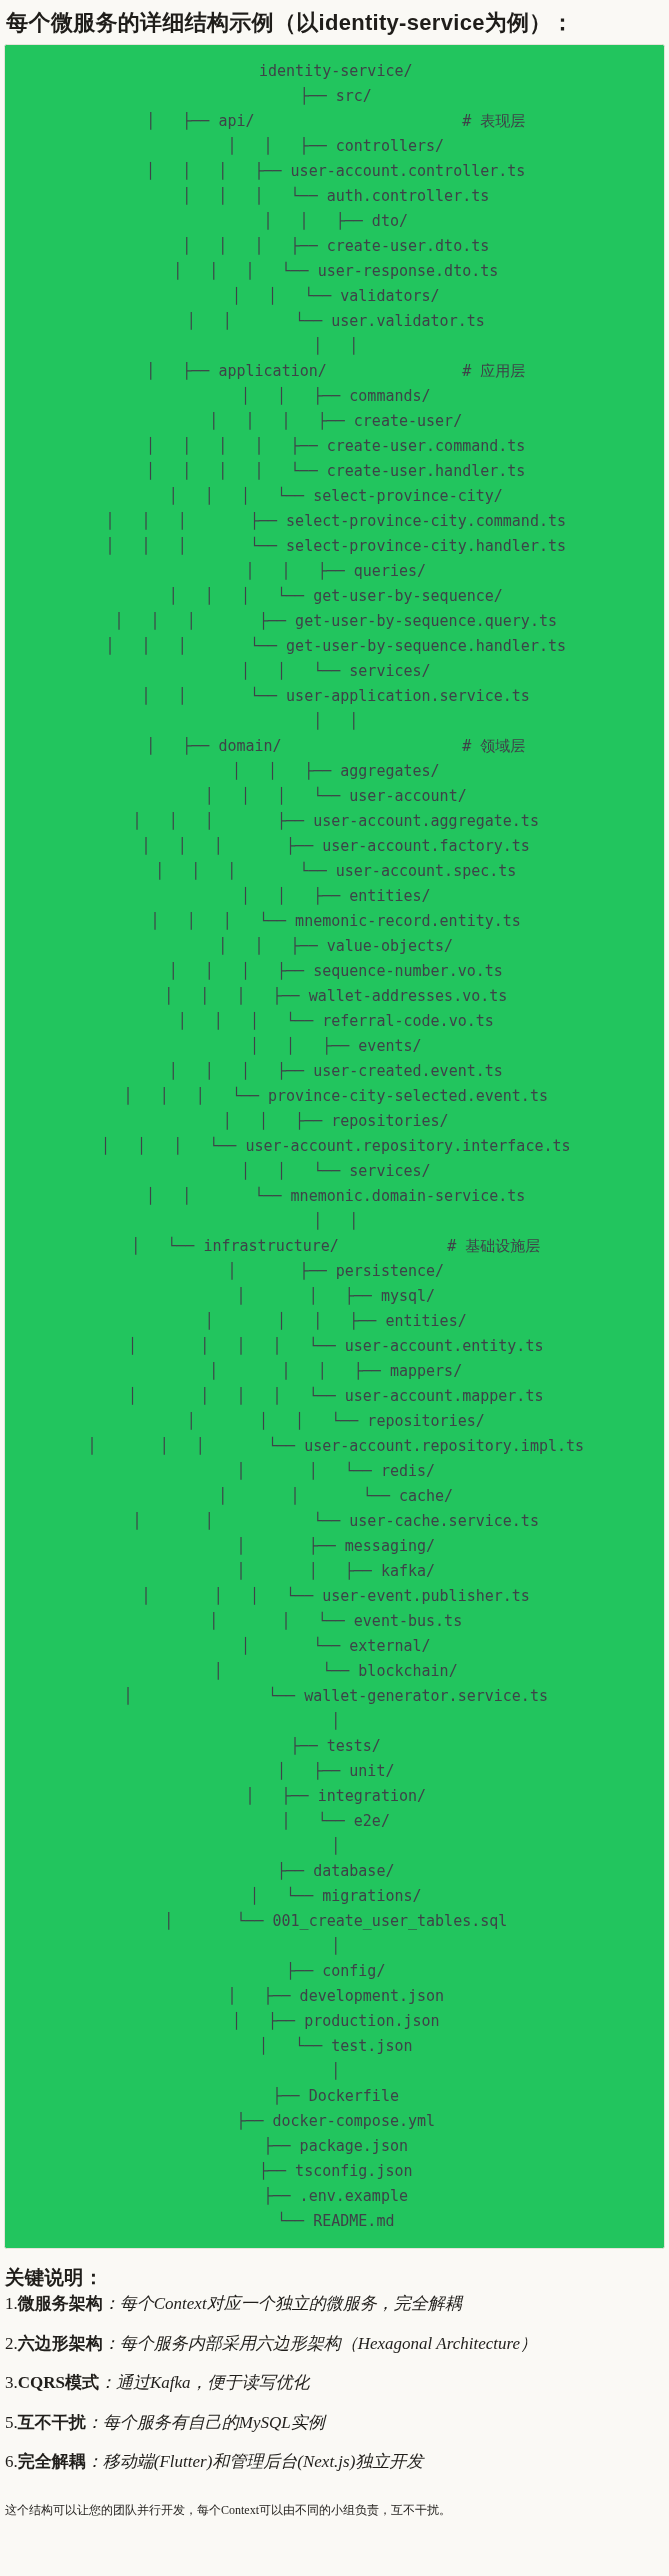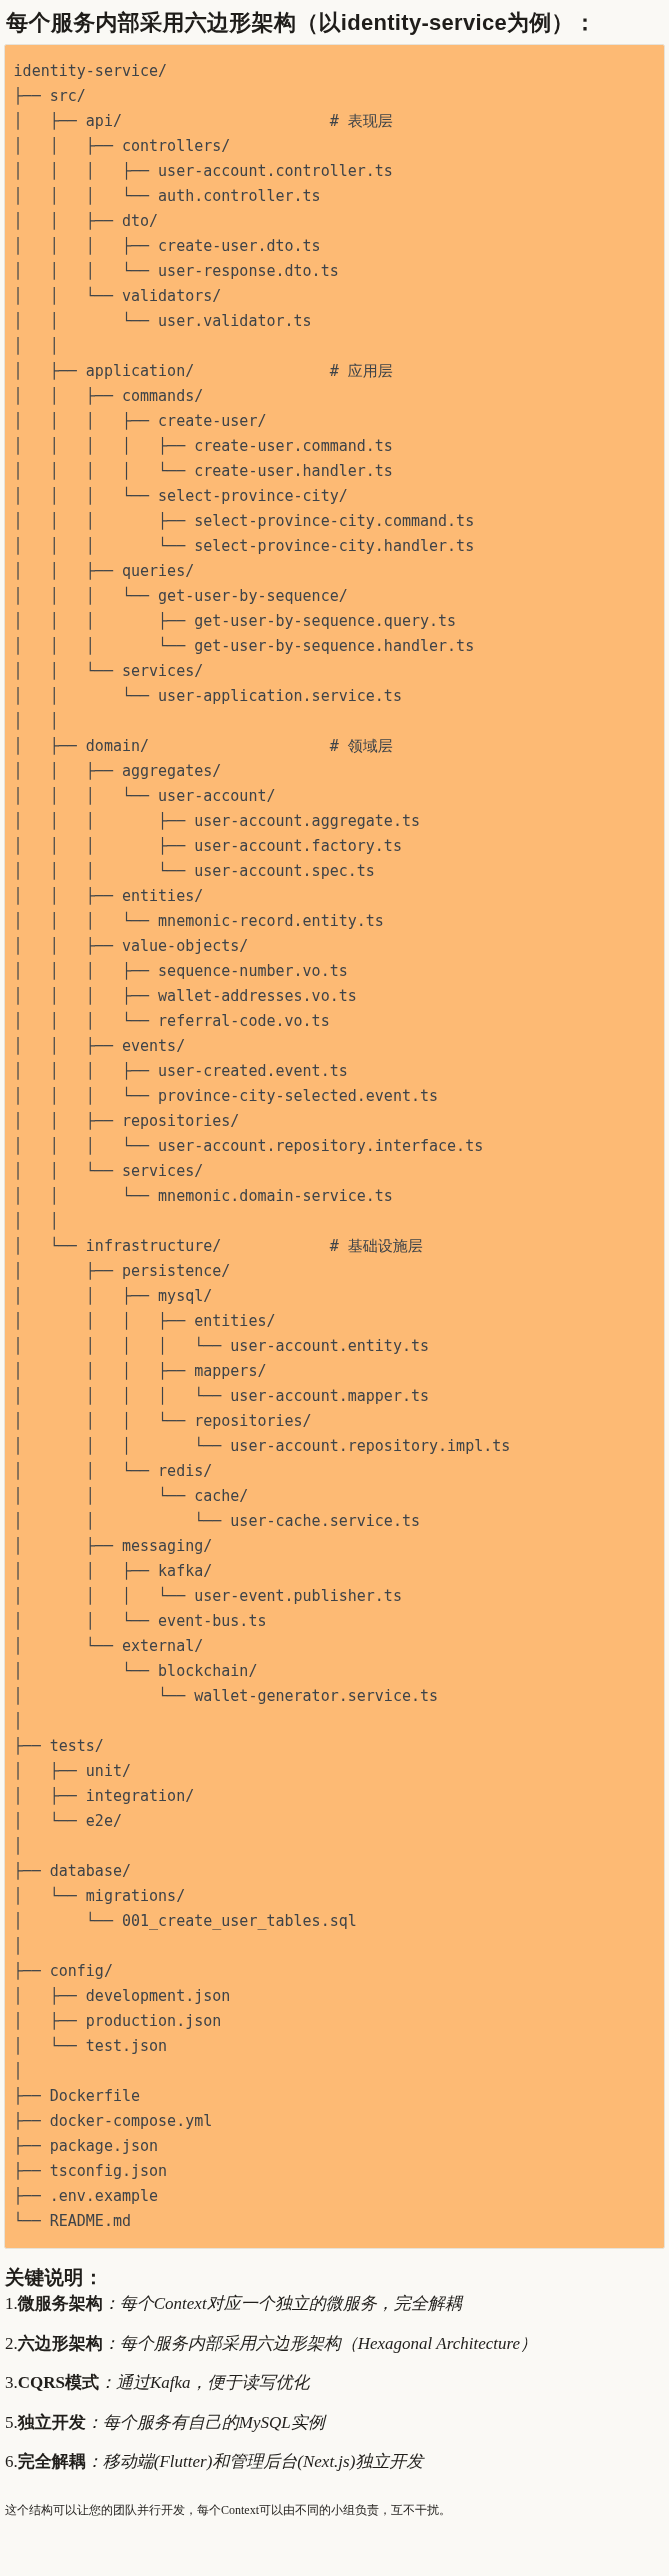--- a/index.html
+++ b/index.html
@@ -19,25 +19,26 @@
     font-weight: 700;
     font-size: 22px;
     line-height: 29px;
     color: #1f1d1a;
     padding: 8.1px 6.3px 6.9px 6.3px;
     letter-spacing: 0.3px;
   }
 
   .code-block {
     margin: 0 3.8px;
-    background: #fdba74;
+    background: #22c55e;
     border: 0.6px solid #e6e3da;
     border-radius: 2.5px;
     padding: 13.8px 6.3px 13.8px 8.8px;
     box-sizing: border-box;
+    text-align: center;
   }
   .code-block pre {
     margin: 0;
     font-family: "DejaVu Sans Mono", monospace;
     font-size: 15px;
     line-height: 25px;
     color: #3e4348;
     white-space: pre;
   }
 
@@ -67,21 +68,21 @@
     margin: 25px 0 0 0;
     padding: 0 5px;
     color: #201e1b;
   }
 </style>
 </head>
 <body>
 
 <div class="doc">
 
-  <div class="page-title">每个服务内部采用六边形架构（以identity-service为例）：</div>
+  <div class="page-title">每个微服务的详细结构示例（以identity-service为例）：</div>
 
   <div class="code-block">
     <pre>identity-service/
 ├── src/
 │   ├── api/                       # 表现层
 │   │   ├── controllers/
 │   │   │   ├── user-account.controller.ts
 │   │   │   └── auth.controller.ts
 │   │   ├── dto/
 │   │   │   ├── create-user.dto.ts
@@ -172,21 +173,21 @@
     <div class="note-item">
       <span class="note-num">1.</span><span class="note-term">微服务架构</span><span class="note-desc">：每个Context对应一个独立的微服务，完全解耦</span>
     </div>
     <div class="note-item">
       <span class="note-num">2.</span><span class="note-term">六边形架构</span><span class="note-desc">：每个服务内部采用六边形架构（Hexagonal Architecture）</span>
     </div>
     <div class="note-item">
       <span class="note-num">3.</span><span class="note-term">CQRS模式</span><span class="note-desc">：通过Kafka，便于读写优化</span>
     </div>
     <div class="note-item">
-      <span class="note-num">5.</span><span class="note-term">独立开发</span><span class="note-desc">：每个服务有自己的MySQL实例</span>
+      <span class="note-num">5.</span><span class="note-term">互不干扰</span><span class="note-desc">：每个服务有自己的MySQL实例</span>
     </div>
     <div class="note-item">
       <span class="note-num">6.</span><span class="note-term">完全解耦</span><span class="note-desc">：移动端(Flutter)和管理后台(Next.js)独立开发</span>
     </div>
   </div>
 
   <div class="closing-paragraph">这个结构可以让您的团队并行开发，每个Context可以由不同的小组负责，互不干扰。</div>
 
 </div>
 

